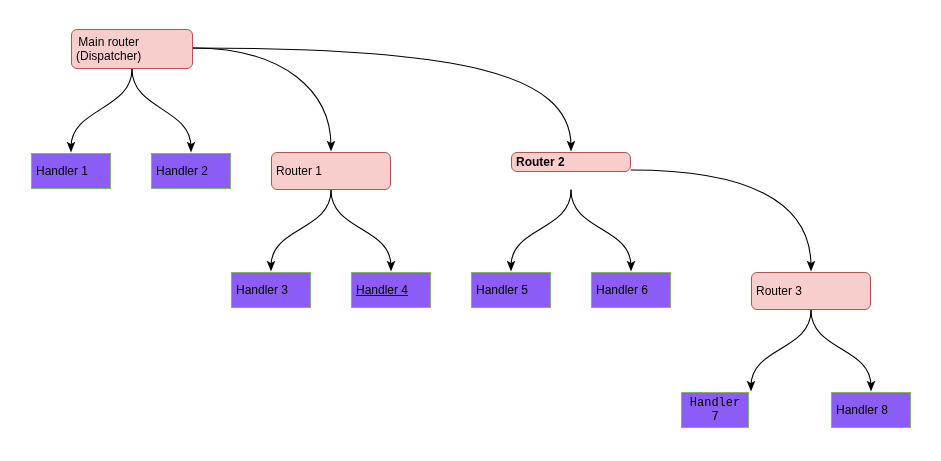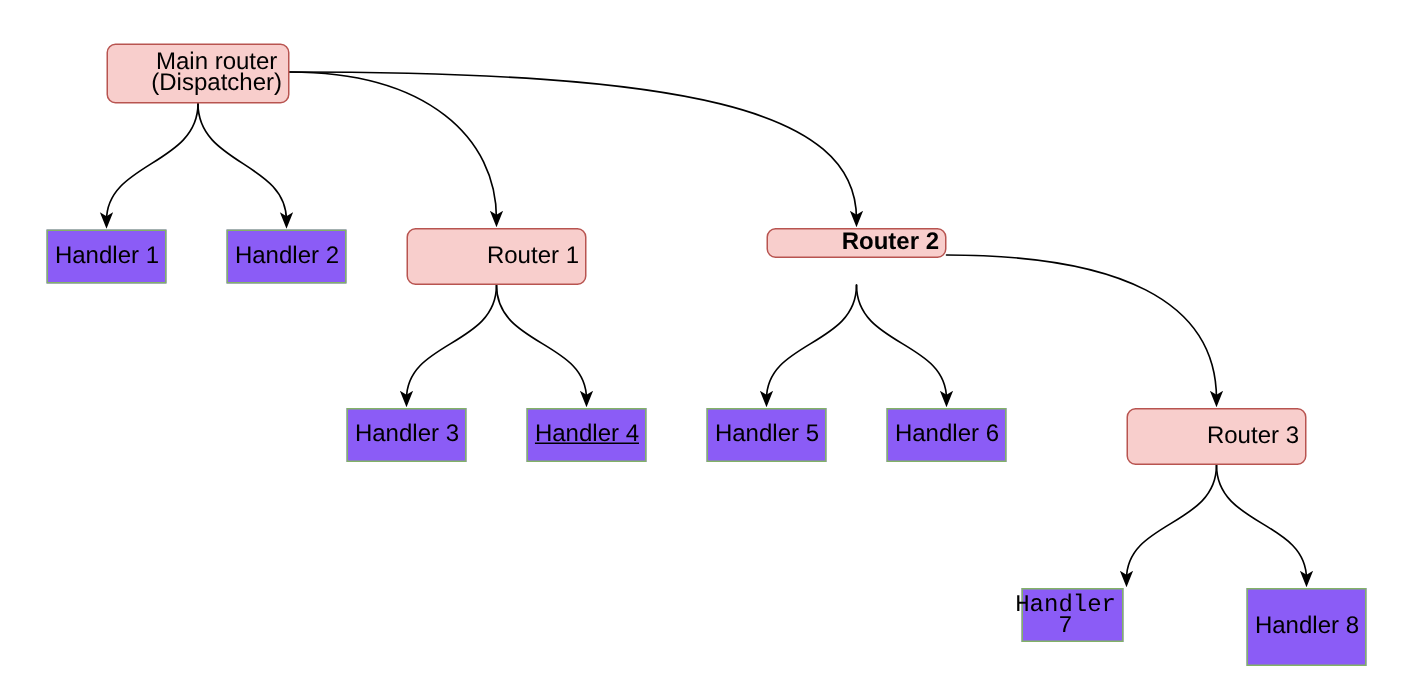--- a/index.html
+++ b/index.html
@@ -23,24 +23,24 @@
     left: 0;
     top: 0;
     width: 941px;
     height: 461px;
   }
   .node {
     position: absolute;
     box-sizing: border-box;
     display: flex;
     align-items: center;
-    justify-content: flex-end;
+    justify-content: flex-start;
     text-align: center;
     font-family: "Liberation Sans", sans-serif;
-    font-size: 16px;
+    font-size: 12px;
     line-height: 14px;
     color: #000000;
     border-style: solid;
     border-width: 1px;
     white-space: pre-line;
     user-select: none;
   }
   .node-router {
     background: #f8cecc;
     border-color: #b85450;
@@ -86,15 +86,15 @@
       <div class="node node-handler" style="left: 31px; top: 153px; width: 80px; height: 36px;"><span class="node-label">Handler 1</span></div>
       <div class="node node-handler" style="left: 151px; top: 153px; width: 80px; height: 36px;"><span class="node-label">Handler 2</span></div>
       <div class="node node-router" style="left: 271px; top: 152px; width: 120px; height: 38px;"><span class="node-label">Router 1</span></div>
       <div class="node node-router" style="left: 511px; top: 152px; width: 120px; height: 20px; font-weight: bold;"><span class="node-label">Router 2</span></div>
       <div class="node node-handler" style="left: 231px; top: 272px; width: 80px; height: 36px;"><span class="node-label">Handler 3</span></div>
       <div class="node node-handler" style="left: 351px; top: 272px; width: 80px; height: 36px; text-decoration: underline;"><span class="node-label">Handler 4</span></div>
       <div class="node node-handler" style="left: 471px; top: 272px; width: 80px; height: 36px;"><span class="node-label">Handler 5</span></div>
       <div class="node node-handler" style="left: 591px; top: 272px; width: 80px; height: 36px;"><span class="node-label">Handler 6</span></div>
       <div class="node node-router" style="left: 751px; top: 272px; width: 120px; height: 38px;"><span class="node-label">Router 3</span></div>
       <div class="node node-handler" style="left: 681px; top: 392px; width: 68px; height: 36px; font-family: Liberation Mono, monospace;"><span class="node-label">Handler 7</span></div>
-      <div class="node node-handler" style="left: 831px; top: 392px; width: 80px; height: 52px;"><span class="node-label">Handler 8</span></div>
+      <div class="node node-handler" style="left: 831px; top: 392px; width: 80px; height: 36px;"><span class="node-label">Handler 8</span></div>
     </div>
 </div>
 
 </body></html>

